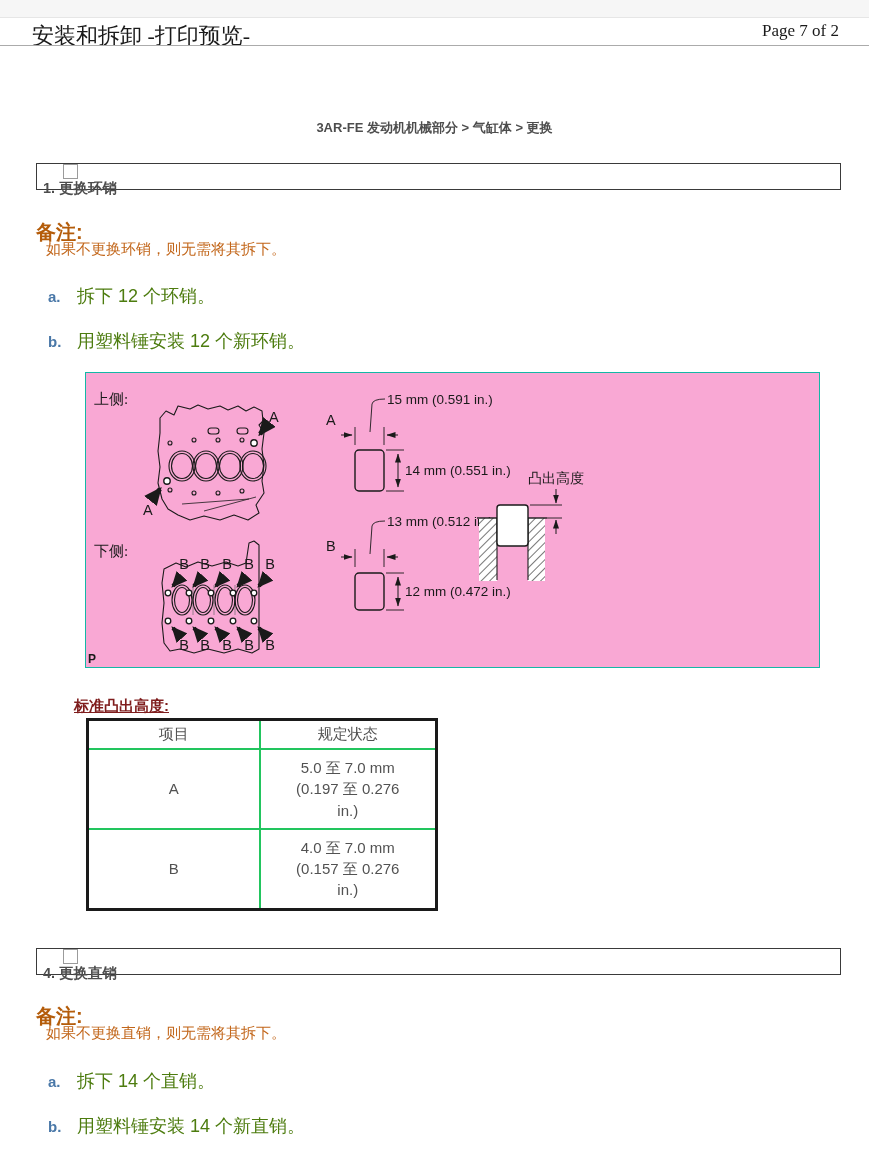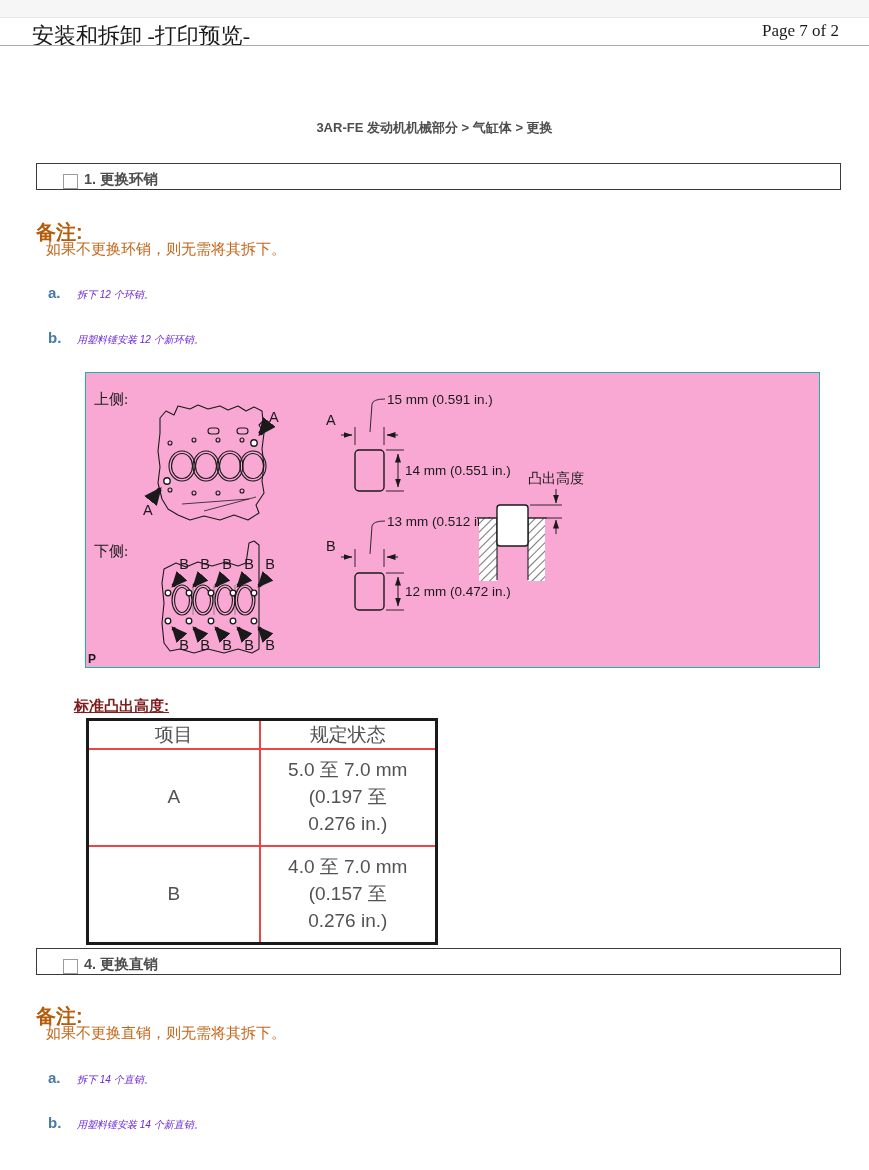--- a/index.html
+++ b/index.html
@@ -10,37 +10,37 @@
   .topstrip{position:absolute;top:0;left:0;width:869px;height:17px;
     background:#f6f6f6;border-bottom:1px solid #e6e6e6;}
   .hdr-left{position:absolute;top:21px;left:32px;font-family:"Liberation Serif", serif;
     font-size:22px;color:#1a1a1a;}
   .hdr-right{position:absolute;top:21px;right:30px;font-family:"Liberation Serif", serif;
     font-size:17px;color:#1a1a1a;}
   .hdr-rule{position:absolute;top:45px;left:0;width:869px;height:0;border-top:1px solid #ababab;}
   .breadcrumb{position:absolute;top:119px;left:0;width:869px;text-align:center;
     font-size:13px;font-weight:bold;color:#4d4d4d;}
   .section-box{position:absolute;left:36px;width:803px;height:25px;
-    border:1px solid #3a3a3a;background:#fff;display:flex;align-items:flex-end;}
+    border:1px solid #3a3a3a;background:#fff;display:flex;align-items:flex-start;flex-direction:column;}
   .checkbox{width:13px;height:13px;border:1px solid #9b9b9b;background:#fff;
     margin-left:26px;flex:0 0 auto;}
   .section-title{font-size:14.5px;font-weight:bold;color:#4d4d4d;margin-left:6px;}
   .note-label{position:absolute;left:36px;font-size:20px;font-weight:bold;color:#b45c0a;}
   .note-text{position:absolute;left:46px;font-size:15px;color:#c2661a;}
   .step{position:absolute;left:48px;}
   .step .letter{font-size:15px;font-weight:bold;color:#4a78a8;display:inline-block;width:29px;}
-  .step .txt{font-size:10px;color:#6d28d9;font-style:italic;}
+  .step .txt{font-size:18px;color:#4d7c0f;}
   .figure{position:absolute;left:85px;top:372px;width:733px;height:294px;
     border:1px solid #14b8a6;background:#f9a8d4;}
   .spec-title{position:absolute;left:74px;top:697px;font-size:15px;font-weight:bold;
     color:#7f1d1d;text-decoration:underline;}
   table.spec{position:absolute;left:86px;top:718px;border-collapse:collapse;
     width:349px;table-layout:fixed;border:3px solid #1a1a1a;background:#fff;}
-  table.spec th, table.spec td{border:2px solid #ef4444;text-align:center;
-    color:#525252;font-size:19px;font-weight:normal;}
+  table.spec th, table.spec td{border:2px solid #22c55e;text-align:center;
+    color:#525252;font-size:15px;font-weight:normal;}
   table.spec th{height:27px;padding:0;}
   table.spec td{padding:7px 24px;line-height:1.42;vertical-align:middle;}
   svg text{font-family:"Liberation Sans", sans-serif;fill:#1a1a1a;}
   svg text.serif{font-family:"Liberation Serif", serif;}
 </style>
 </head>
 <body>
 
 <div class="topstrip"></div>
 <div class="hdr-left">安装和拆卸 -打印预览-</div>

